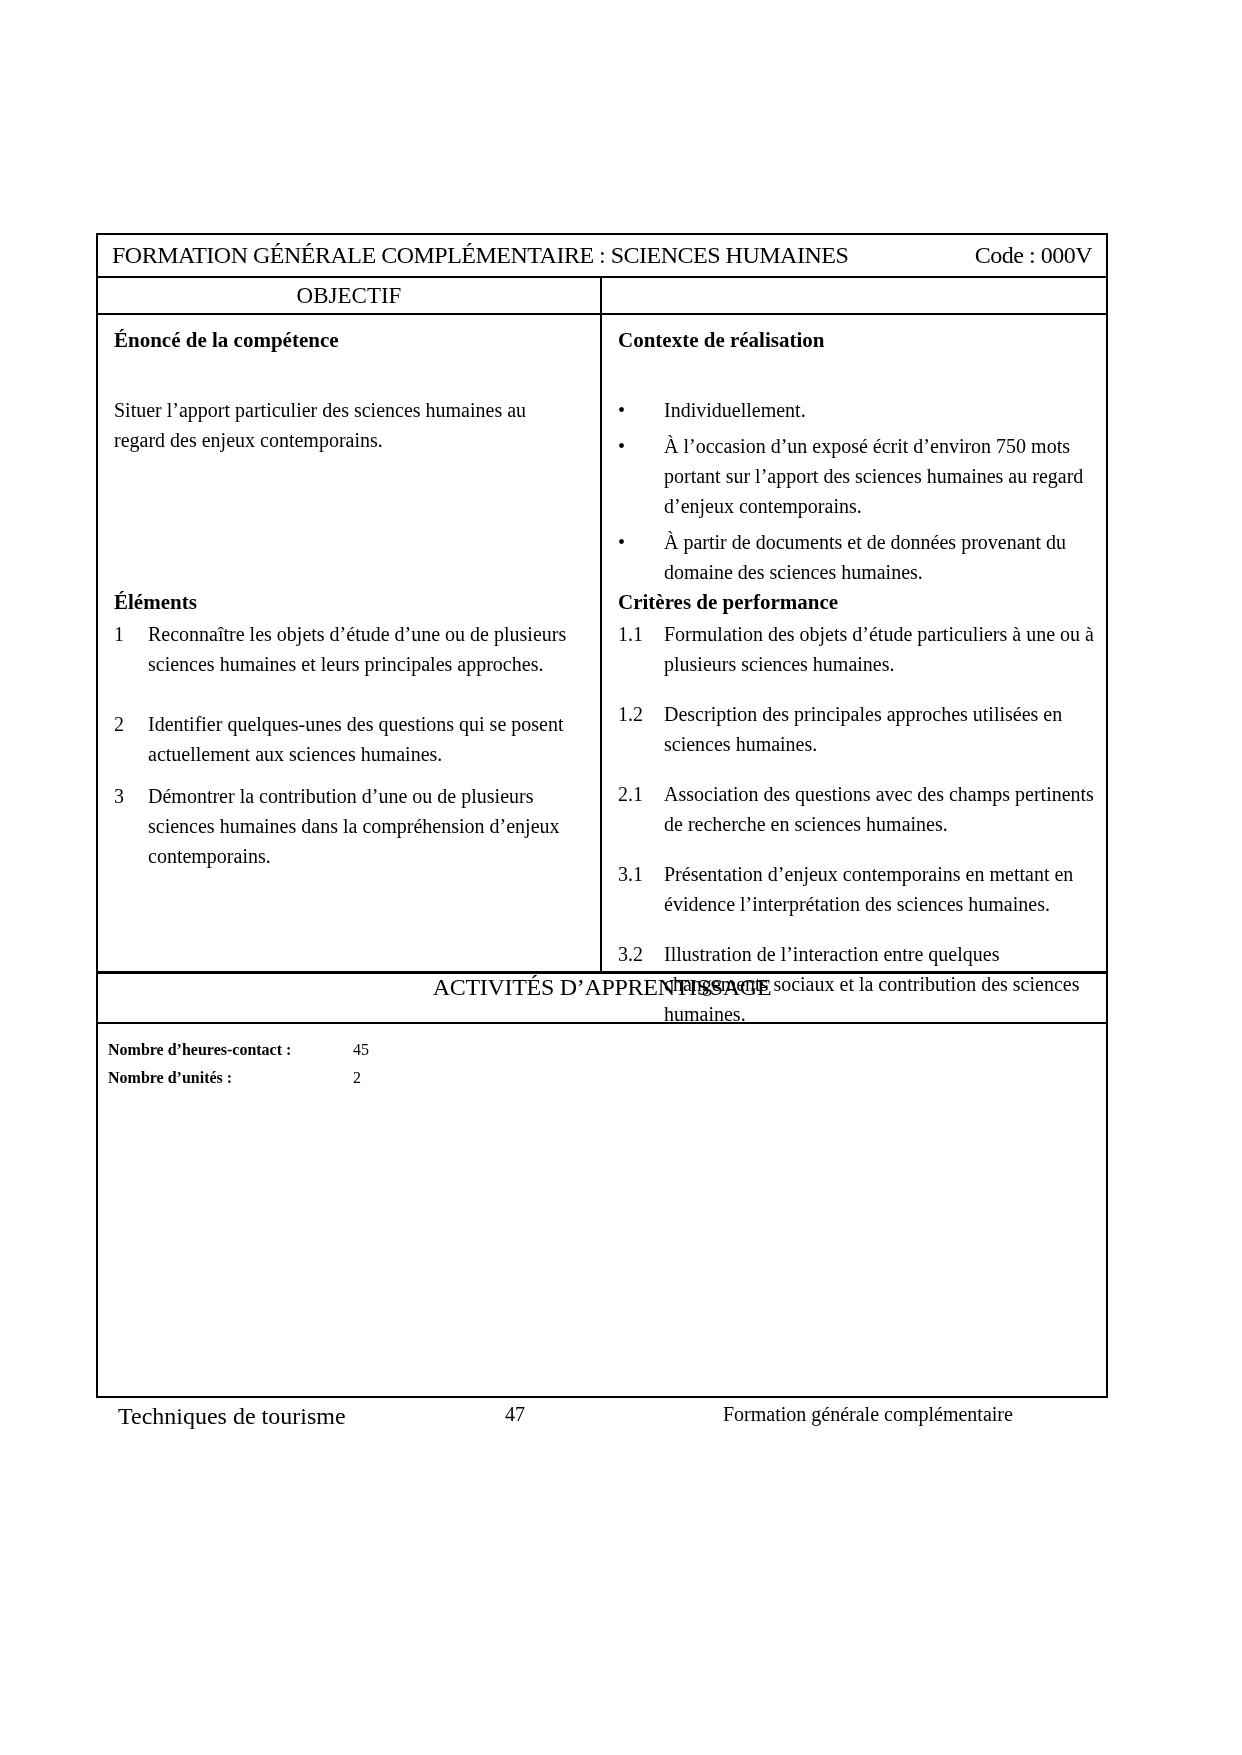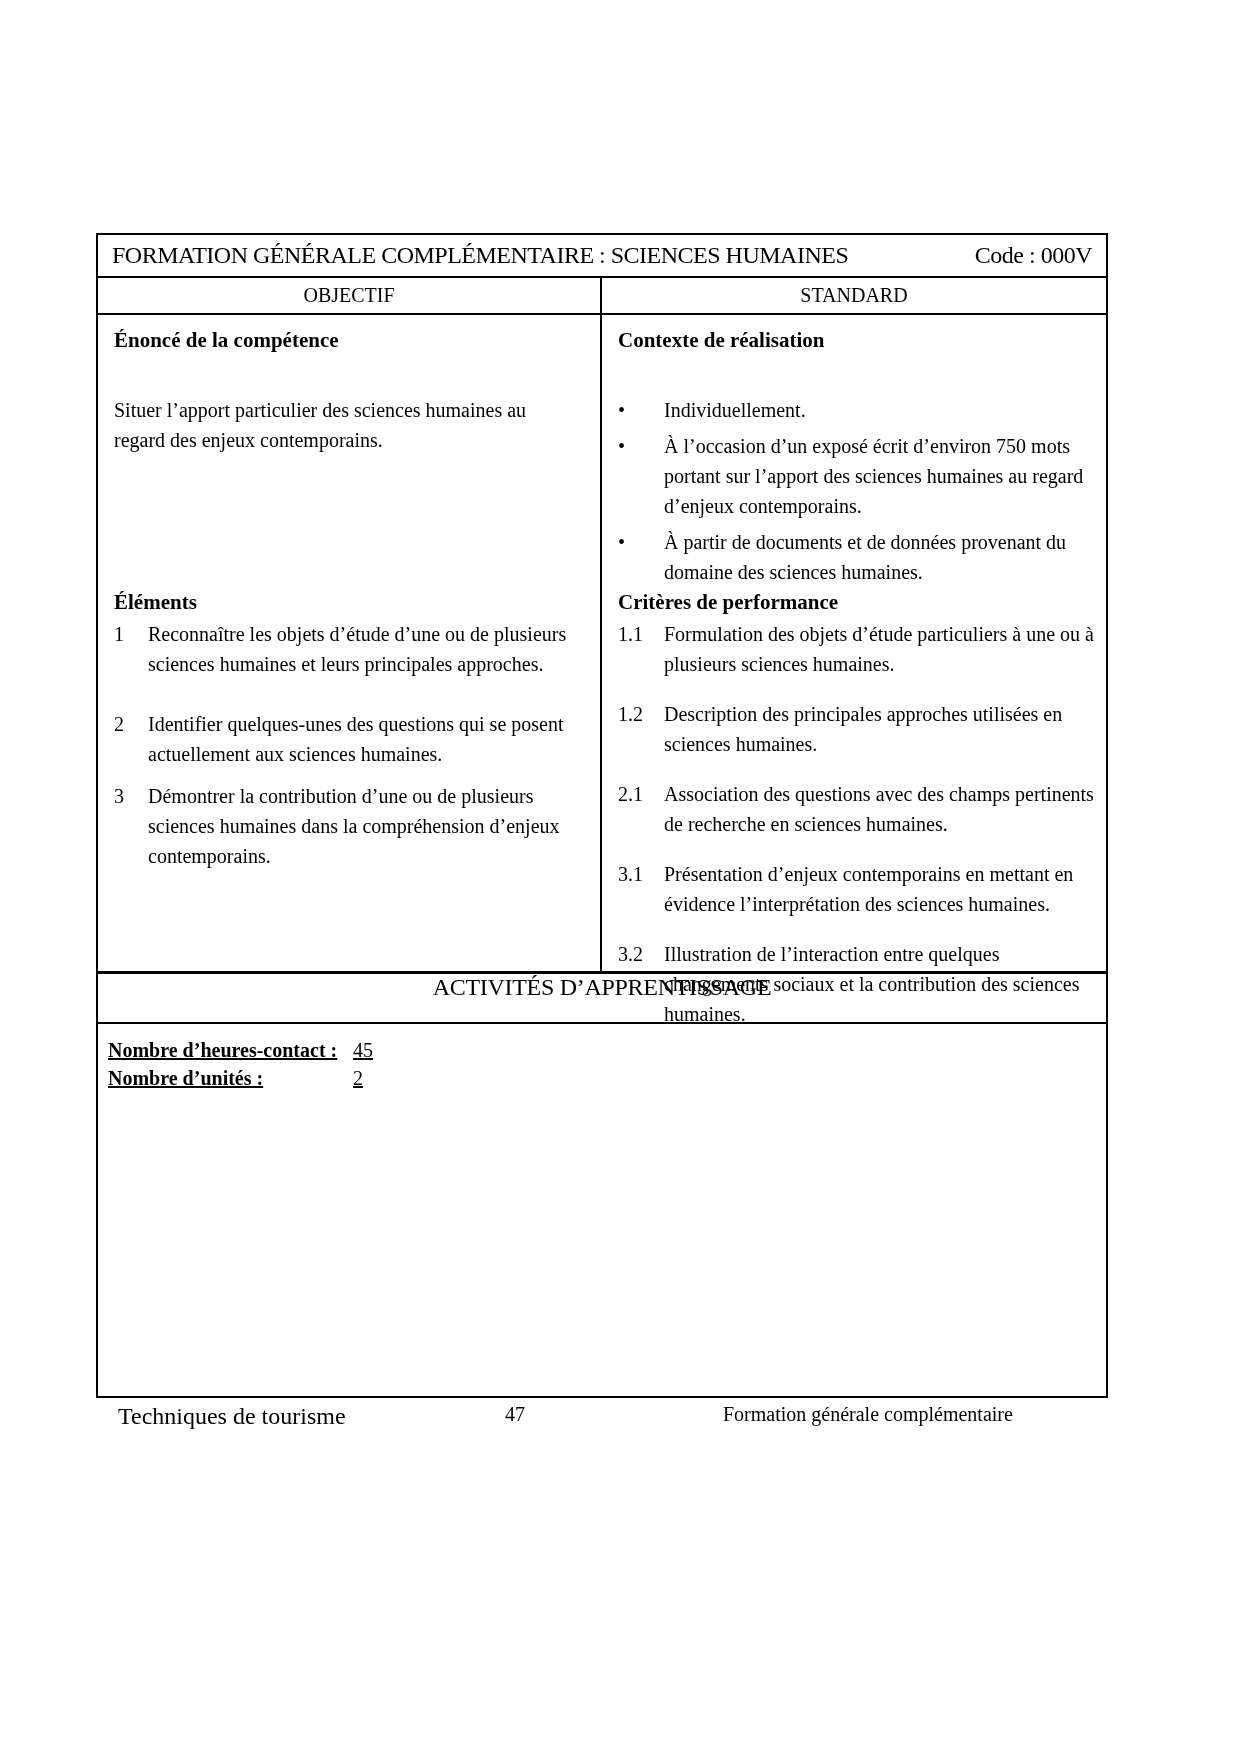--- a/index.html
+++ b/index.html
@@ -26,21 +26,21 @@
     display:flex; align-items:center; justify-content:space-between;
     padding:0 14px;
     font-size:24px; letter-spacing:-0.5px;
     white-space:nowrap;
   }
   
   .colhead-row {
     height:37px; box-sizing:border-box;
     border-bottom:2px solid #000;
     display:flex;
-    font-size:20px;
+    font-size:23px;
   }
   .colhead-cell {
     width:50%; box-sizing:border-box;
     display:flex; align-items:center; justify-content:center;
   }
   .colhead-cell.left { border-right:2px solid #000; }
   
   .main-row {
     height:659px; box-sizing:border-box;
     border-bottom:3px solid #000;
@@ -66,21 +66,21 @@
   .activites-row {
     height:50px; box-sizing:border-box;
     border-bottom:2px solid #000;
     display:flex; justify-content:center;
     font-size:24px; letter-spacing:-0.3px;
   }
   
   .bottom-row {
     flex:1 1 auto; box-sizing:border-box;
     padding:12px 10px;
-    font-size:20px; line-height:28px;text-decoration:underline;
+    font-size:16px; line-height:28px;
   }
   .info-line { display:flex; }
   .info-label { flex:0 0 245px; font-weight:bold; }
   .info-value { flex:1 1 auto; }
   
   .footer-left  { position:absolute; left:118px; top:1403px; font-size:24px; }
   .footer-page  { position:absolute; left:505px; top:1403px; font-size:20px; }
   .footer-right { position:absolute; left:723px; top:1403px; font-size:20px; }
 </style>
 </head>
@@ -90,21 +90,20 @@
 
   <div class="doc-table">
 
     <div class="title-row">
       <span>FORMATION GÉNÉRALE COMPLÉMENTAIRE : SCIENCES HUMAINES</span>
       <span>Code : 000V</span>
     </div>
 
     <div class="colhead-row">
       <div class="colhead-cell left">OBJECTIF</div>
-      <div class="colhead-cell">STANDARD</div>
     </div>
 
     <div class="main-row">
 
       <div class="main-cell left">
         <div class="section-top">
           <div class="sec-heading">Énoncé de la compétence</div>
           <div class="enonce-text">Situer l’apport particulier des sciences humaines au regard des enjeux contemporains.</div>
         </div>
         <div>

